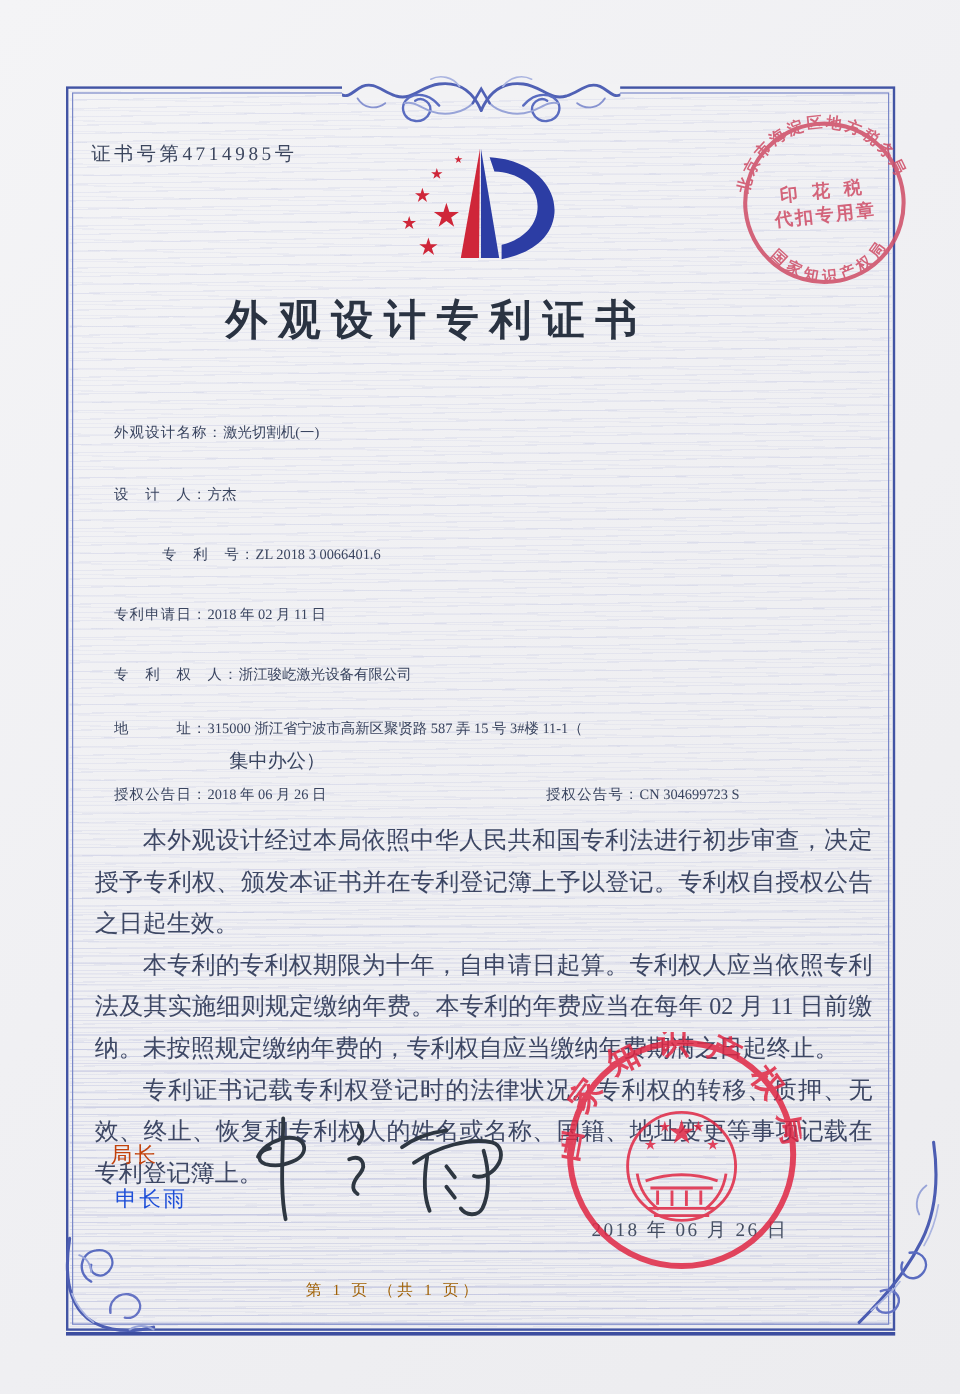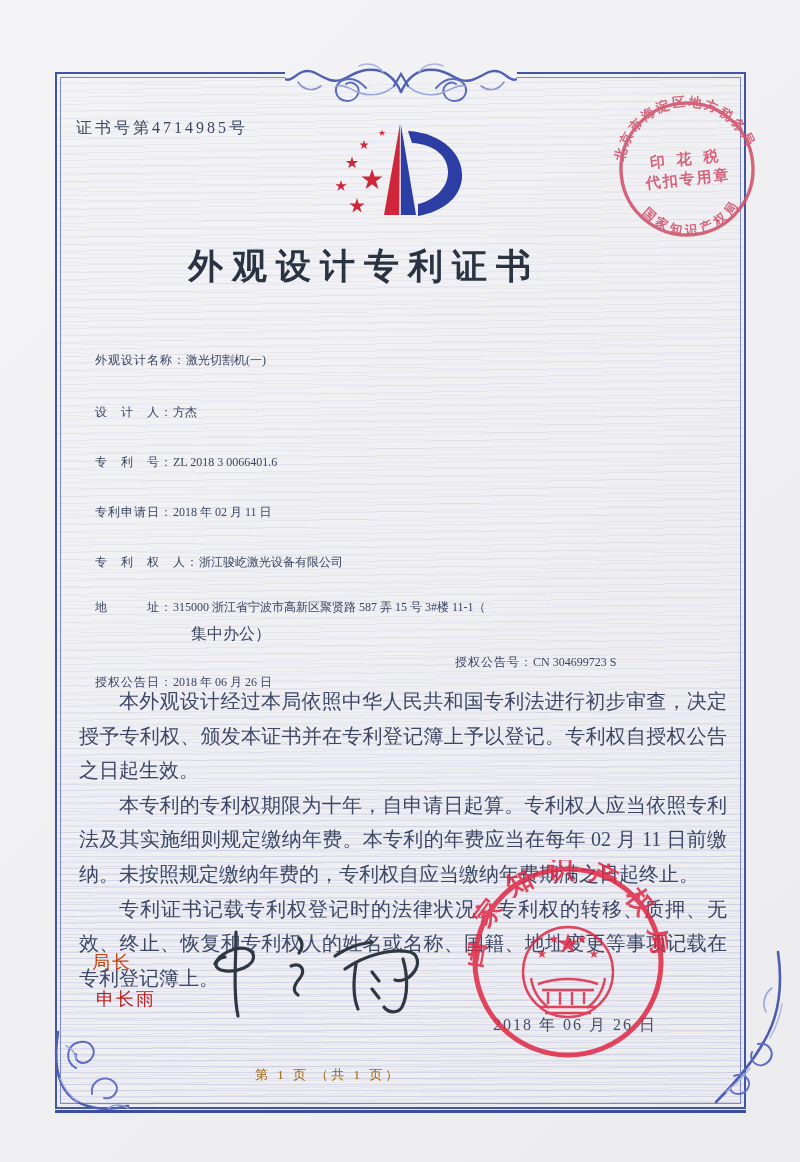--- a/index.html
+++ b/index.html
@@ -50,21 +50,21 @@
   .field-row { left:95px; font-size:12px; color:#39445f; white-space:nowrap; }
   .field-row .lbl { letter-spacing:1px; }
   .addr-line2 { left:191px; font-size:16px; color:#39445f; }
   .grant-col2 { left:455px; }
   .paras {
     left:79px; top:684px; width:648px; font-size:20px; color:#3d4764;
     line-height:1.73; text-align:justify;
   }
   .paras p { text-indent:2em; }
   .signoff-title { left:92px; top:950px; font-size:18px; color:#c2410c; letter-spacing:2px; }
-  .signoff-name  { left:96px; top:987px; font-size:18px; color:#b91c1c; letter-spacing:2px; }
+  .signoff-name  { left:96px; top:987px; font-size:18px; color:#1d4ed8; letter-spacing:2px; }
   .signature { left:195px; top:912px; z-index:3; }
   .seal { left:468px; top:860px; z-index:4; opacity:.85; }
   .seal-date { left:493px; top:1015px; font-size:16px; letter-spacing:2px; color:#454f63; z-index:3; }
   .footer { left:0; top:1066px; width:656px; text-align:center; font-size:13px; color:#a16207; letter-spacing:3px; }
   .orn { z-index:2; }
   svg text { font-family:"Liberation Serif","DejaVu Serif",serif; }
 </style>
 </head>
 <body>
 
@@ -154,34 +154,34 @@
 </svg>
 
 <div class="abs title">外观设计专利证书</div>
 
 <div class="abs field-row" style="top:352px;">
   <span class="lbl">外观设计名称：</span><span>激光切割机(一)</span>
 </div>
 <div class="abs field-row" style="top:404px;">
   <span class="lbl">设　计　人：</span><span>方杰</span>
 </div>
-<div class="abs field-row" style="top:454px;">
+<div class="abs field-row" style="top:454px;margin-left:40px;">
   <span class="lbl">专　利　号：</span><span>ZL 2018 3 0066401.6</span>
 </div>
 <div class="abs field-row" style="top:504px;">
   <span class="lbl">专利申请日：</span><span>2018 年 02 月 11 日</span>
 </div>
 <div class="abs field-row" style="top:554px;">
   <span class="lbl">专　利　权　人：</span><span>浙江骏屹激光设备有限公司</span>
 </div>
 <div class="abs field-row" style="top:599px;">
   <span class="lbl">地　　　址：</span><span>315000 浙江省宁波市高新区聚贤路 587 弄 15 号 3#楼 11-1（</span>
 </div>
 <div class="abs addr-line2" style="top:624px;">集中办公）</div>
-<div class="abs field-row" style="top:654px;margin-top:20px;">
+<div class="abs field-row" style="top:654px;">
   <span class="lbl">授权公告日：</span><span>2018 年 06 月 26 日</span>
 </div>
 <div class="abs field-row grant-col2" style="top:654px;">
   <span class="lbl">授权公告号：</span><span>CN 304699723 S</span>
 </div>
 
 <div class="abs paras">
   <p>本外观设计经过本局依照中华人民共和国专利法进行初步审查，决定授予专利权、颁发本证书并在专利登记簿上予以登记。专利权自授权公告之日起生效。</p>
   <p>本专利的专利权期限为十年，自申请日起算。专利权人应当依照专利法及其实施细则规定缴纳年费。本专利的年费应当在每年 02 月 11 日前缴纳。未按照规定缴纳年费的，专利权自应当缴纳年费期满之日起终止。</p>
   <p>专利证书记载专利权登记时的法律状况。专利权的转移、质押、无效、终止、恢复和专利权人的姓名或名称、国籍、地址变更等事项记载在专利登记簿上。</p>

